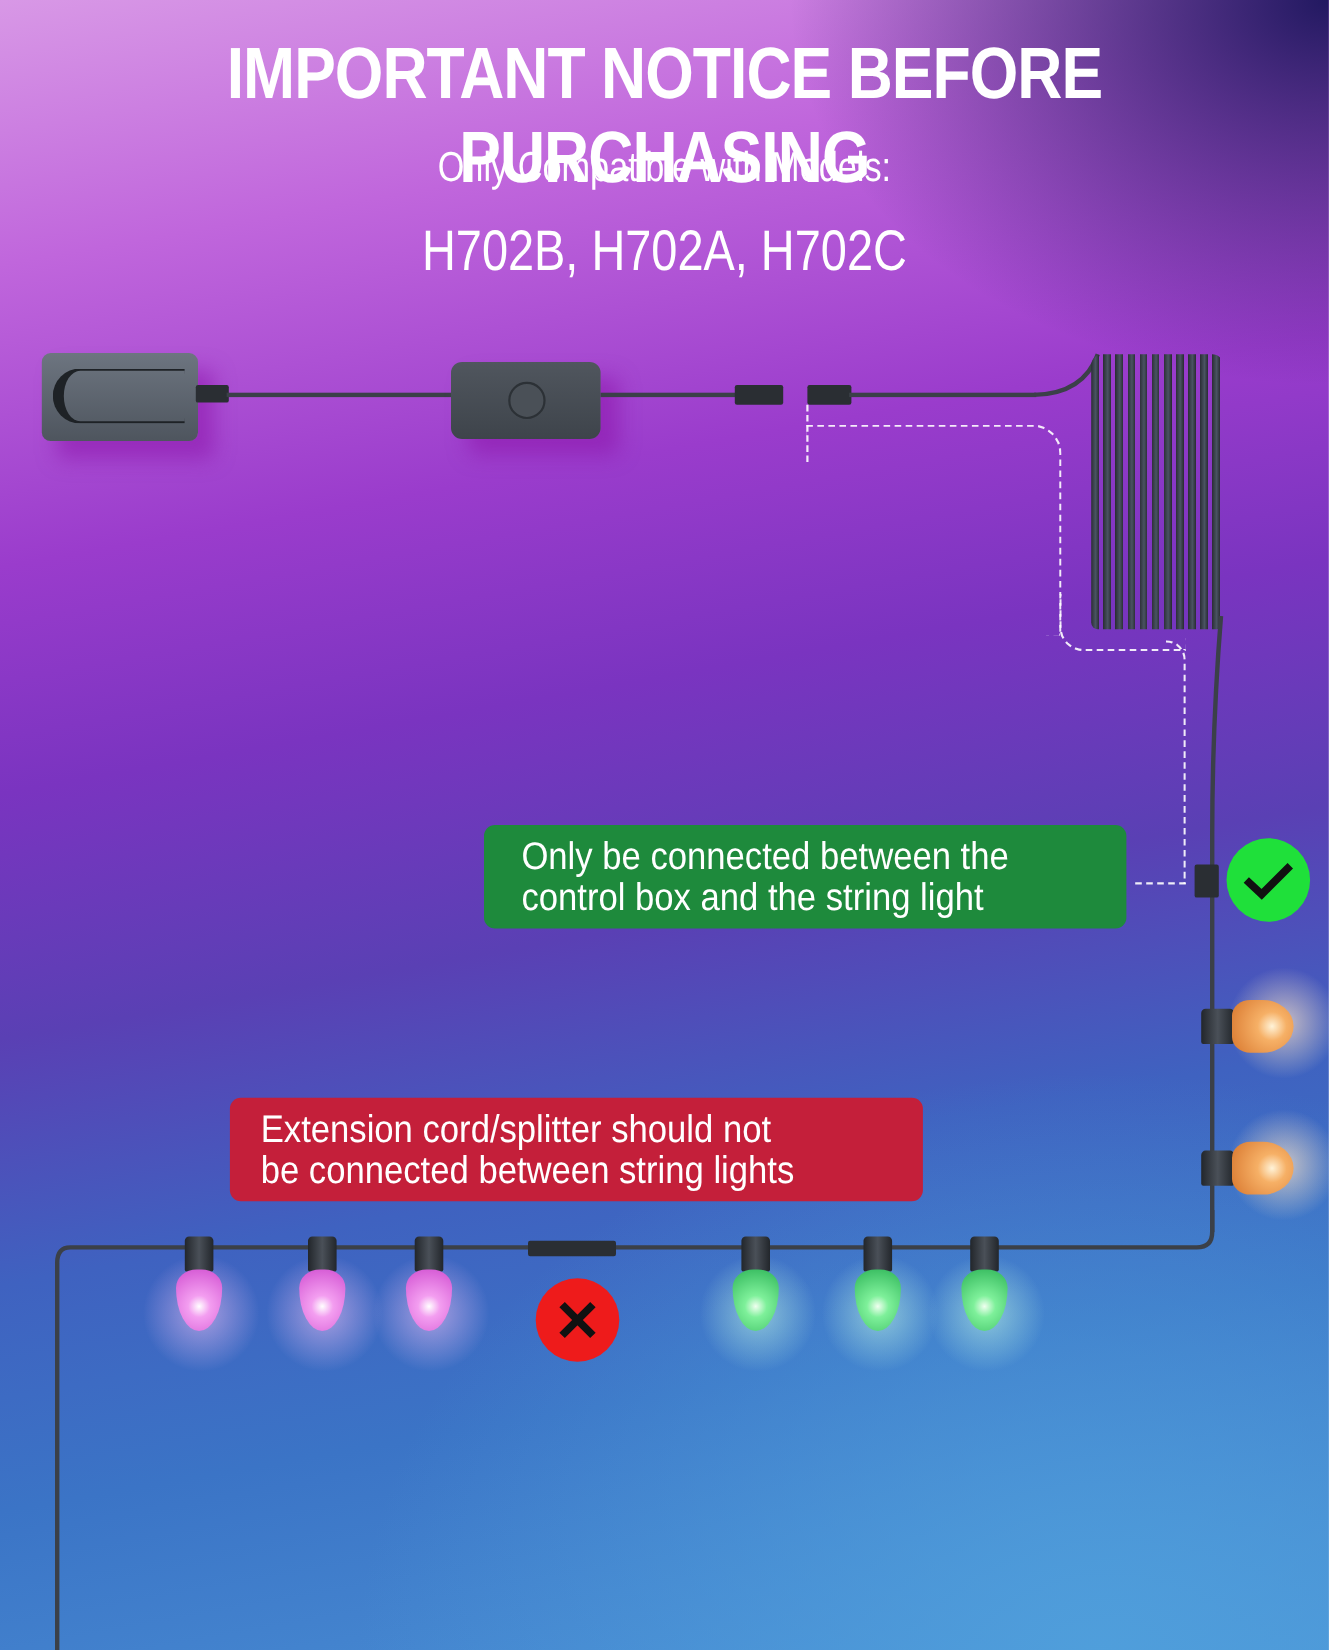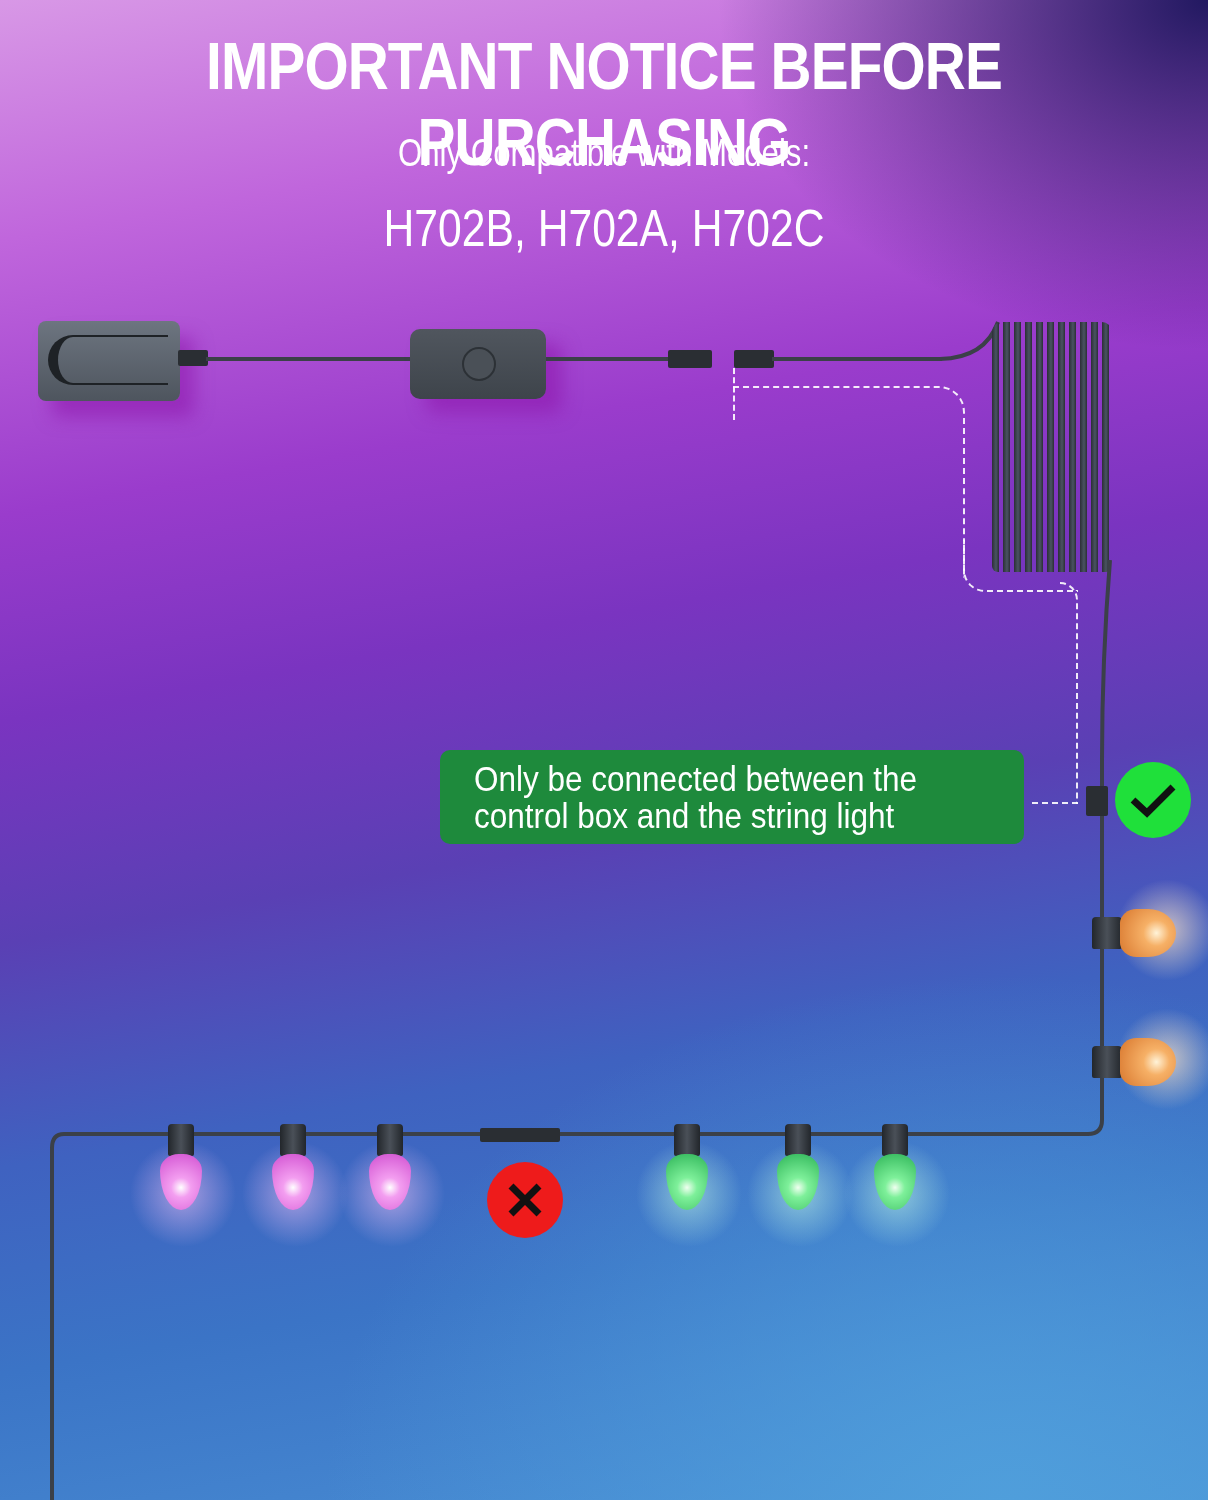--- a/index.html
+++ b/index.html
@@ -126,20 +126,24 @@
     <div class="glow" style="left:20px;top:-30px;width:110px;height:110px;background:radial-gradient(circle, rgba(255,230,200,0.7), rgba(255,230,200,0) 65%);"></div>
     <div class="cap" style="left:0;top:12px;width:30px;height:32px;"></div>
     <div class="glass" style="left:28px;top:4px;width:56px;height:48px;background:radial-gradient(circle at 65% 50%, #fff3d8 0, #f6b066 30%, #d8772e 100%);border-radius:30% 50% 50% 30%;"></div>
   </div>
   <div class="bulb" style="left:1092px;top:1034px;">
     <div class="glow" style="left:20px;top:-30px;width:110px;height:110px;background:radial-gradient(circle, rgba(255,230,200,0.7), rgba(255,230,200,0) 65%);"></div>
     <div class="cap" style="left:0;top:12px;width:30px;height:32px;"></div>
     <div class="glass" style="left:28px;top:4px;width:56px;height:48px;background:radial-gradient(circle at 65% 50%, #fff3d8 0, #f6b066 30%, #d8772e 100%);border-radius:30% 50% 50% 30%;"></div>
   </div>
 
+  <div class="callout bad">
+    <span>Extension cord/splitter should not</span>
+    <span>be connected between string lights</span>
+  </div>
 
   <svg style="position:absolute;left:40px;top:1100px;" width="1080" height="400">
     <path d="M1062 0 L1062 20 Q1062 34 1048 34 L24 34 Q12 34 12 48 L12 400" stroke="#3b4048" stroke-width="4" fill="none"></path>
   </svg>
   <div class="plug" style="left:480px;top:1128px;width:80px;height:14px;"></div>
 
   <div class="badge no">
     <svg width="40" height="40" viewBox="0 0 40 40">
       <path d="M6 6 L34 34 M34 6 L6 34" stroke="#111" stroke-width="7"></path>
     </svg>

